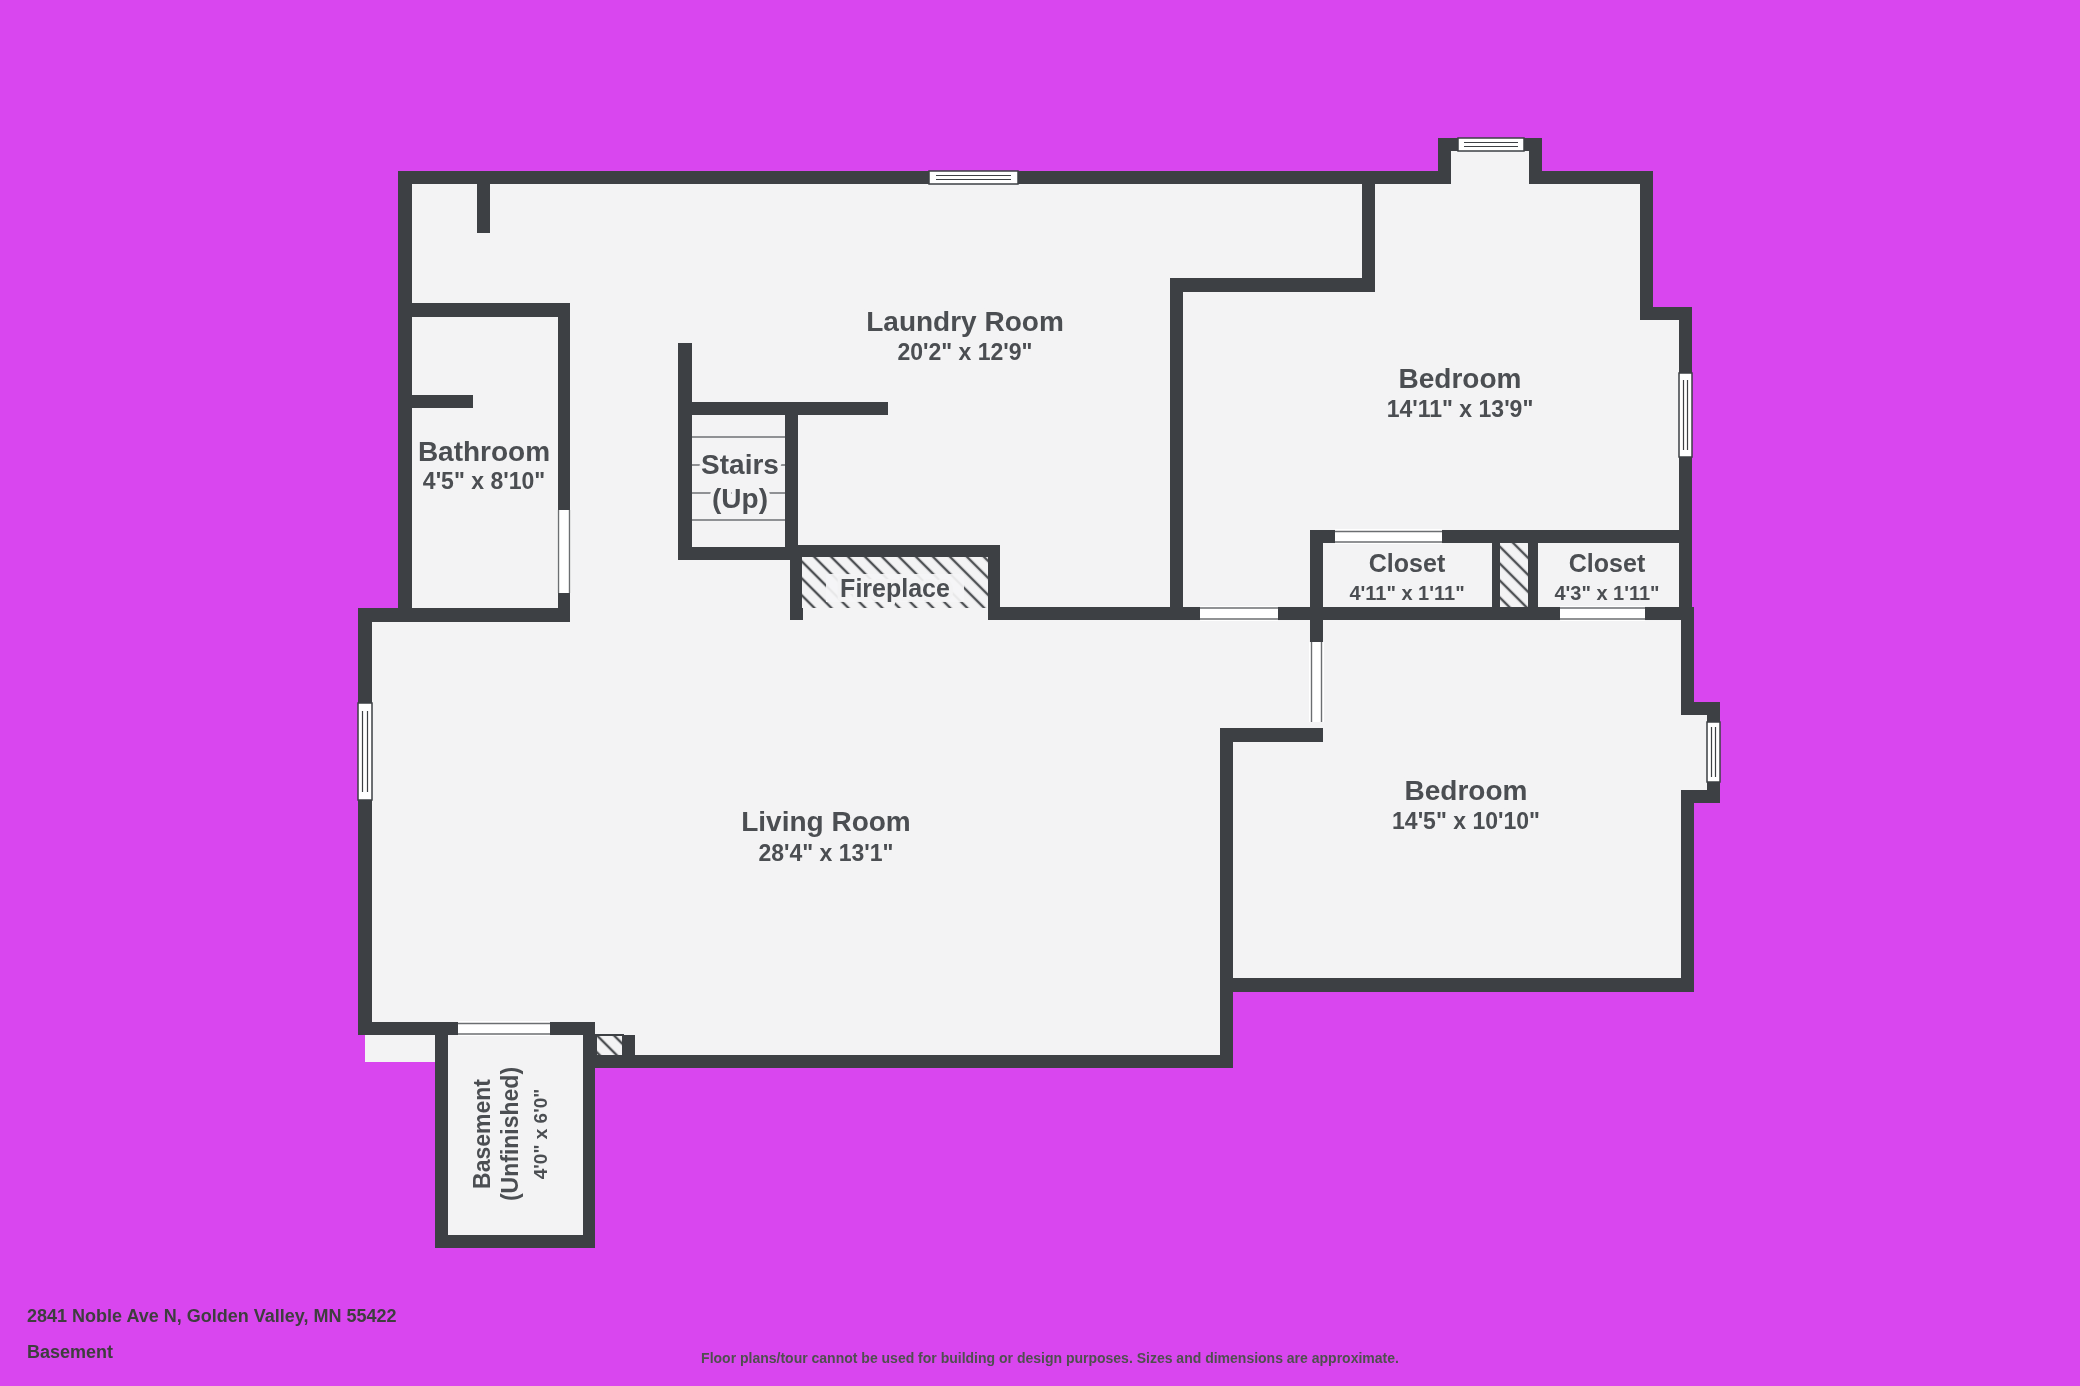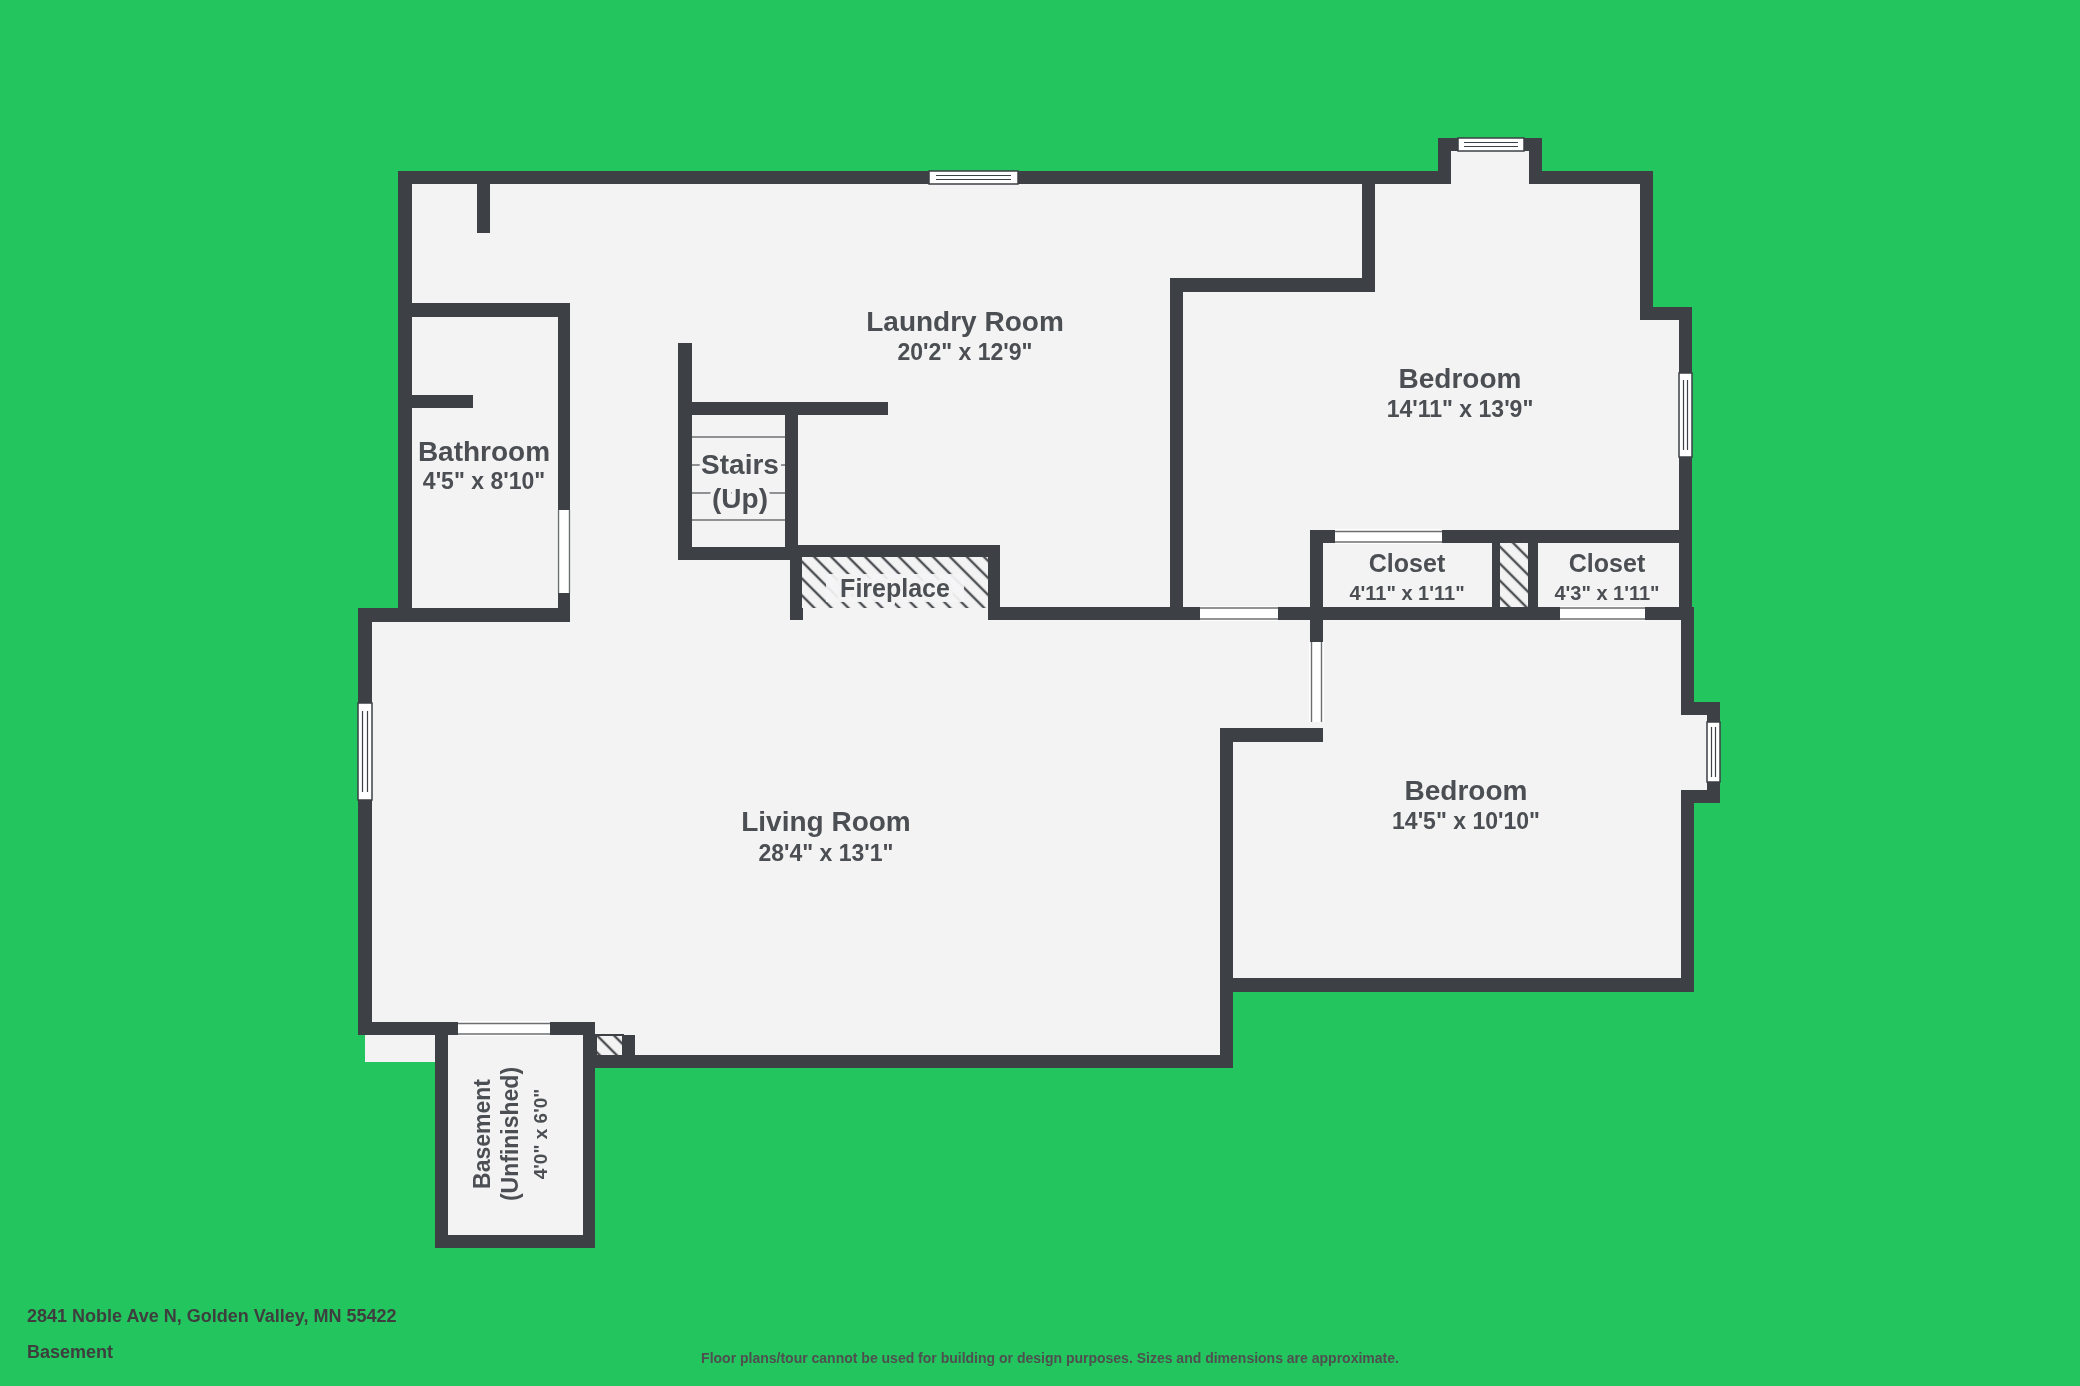--- a/index.html
+++ b/index.html
@@ -1,16 +1,16 @@
 <!DOCTYPE html>
 <html><head>
 <meta charset="utf-8">
 <style>
   html,body{margin:0;padding:0;background:#ffffff;}
-  .page{position:relative;width:2080px;height:1386px;background:#22c55e;overflow:hidden;}
+  .page{position:relative;width:2080px;height:1386px;background:#d946ef;overflow:hidden;}
   svg{display:block;}
   text{font-family:"Liberation Sans", sans-serif;font-weight:bold;fill:#4b4e52;}
   .room-name-lg{font-size:28px;}
   .room-dims-lg{font-size:23px;}
   .room-name-md{font-size:25px;}
   .room-dims-md{font-size:20px;}
   .room-name-sm{font-size:23px;}
   .room-dims-sm{font-size:19px;}
   .halo{paint-order:stroke;stroke:#f3f3f4;stroke-width:8px;stroke-linejoin:round;}
   .footer-txt{font-size:18px;fill:#3e3e3e;}

